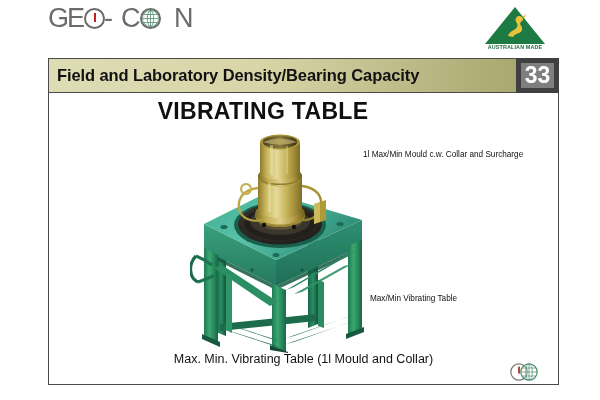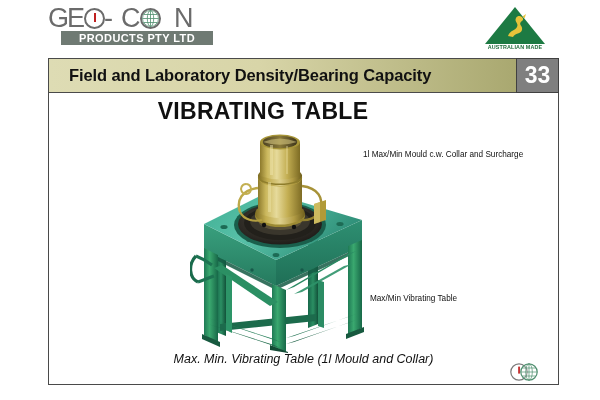--- a/index.html
+++ b/index.html
@@ -152,32 +152,32 @@
     box-sizing: border-box;
   }
   #section-header-bar {
     flex: 1 1 auto;
     background: linear-gradient(to right, #dedcb4 0%, #d8d5a8 45%, #a9a870 100%);
     border: 1px solid #4a4a4a;
     border-right: none;
     box-sizing: border-box;
     display: flex;
     align-items: center;
-    padding-left: 20px;
+    padding-left: 8px;
   }
   #section-header-bar span {
     font-size: 16.5px;
     font-weight: 700;
     color: #111111;
     letter-spacing: -0.1px;
   }
   #page-number-box {
     width: 43px;
     background: #7f7f7f;
-    border: 1px solid #404040;
+    border: 5px solid #404040;
     box-sizing: border-box;
     display: flex;
     align-items: center;
     justify-content: center;
   }
   #page-number-box span {
     font-size: 23px;
     font-weight: 700;
     color: #ffffff;
   }
@@ -205,21 +205,20 @@
   #annotation-table { left: 370px; top: 294px; }
 
   #caption-main {
     position: absolute;
     left: 48px;
     top: 352px;
     width: 511px;
     text-align: center;
     font-size: 12.5px;
     color: #111111;
-    font-style: italic;
   }
 
   
   #footer-logo {
     position: absolute;
     left: 506px;
     top: 362px;
     width: 36px;
     height: 20px;
   }
@@ -254,23 +253,20 @@
           <ellipse cx="8.5" cy="8.5" rx="3.2" ry="8"></ellipse>
           <line x1="8.5" y1="0.5" x2="8.5" y2="16.5"></line>
           <line x1="0.5" y1="8.5" x2="16.5" y2="8.5"></line>
           <line x1="1.6" y1="4.5" x2="15.4" y2="4.5"></line>
           <line x1="1.6" y1="12.5" x2="15.4" y2="12.5"></line>
         </g>
       </svg>
     </span>
     <span class="wm-text wm-n">N</span>
   </div>
-  <div id="products-bar">
-    <span>PRODUCTS PTY LTD</span>
-  </div>
 </div>
 
 <div id="aus-made-logo">
   <svg width="62" height="40" viewBox="0 0 62 40" aria-hidden="true">
     <polygon points="31,1 61,38 1,38" fill="#1d7a43"></polygon>
     <path d="M24 30 C26 24, 31 25, 33 21 C35 17, 30 16, 32 12 C33.5 9, 38 9.5, 39 12.5
              C39.6 14.5, 37.5 15, 36.5 16.5 C35 19, 39 20, 38 24 C37 28, 31 27, 29 31 Z" fill="#e8c33a"></path>
     <path d="M38.5 10.5 L42 8 L40.6 12.2 Z" fill="#e8c33a"></path>
   </svg>
   <div id="aus-made-caption">AUSTRALIAN MADE</div>

